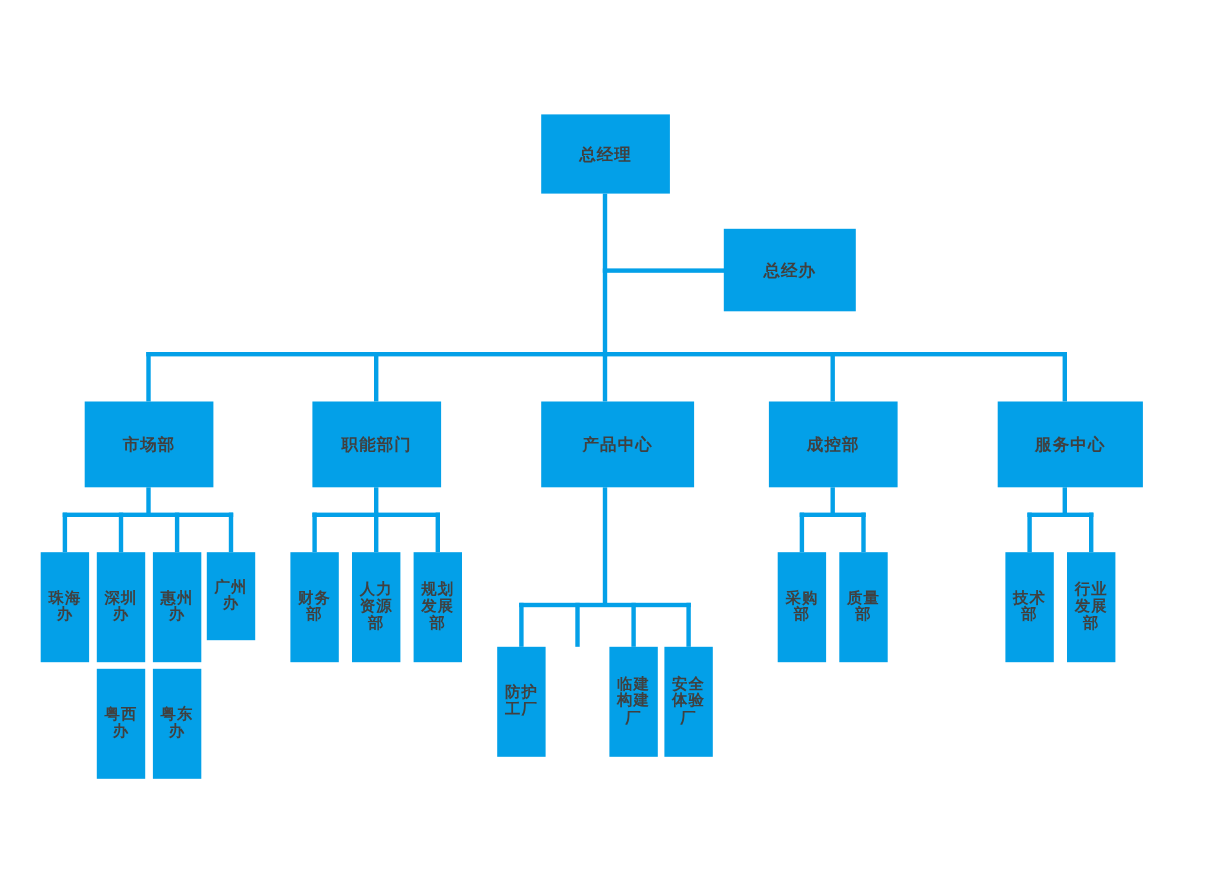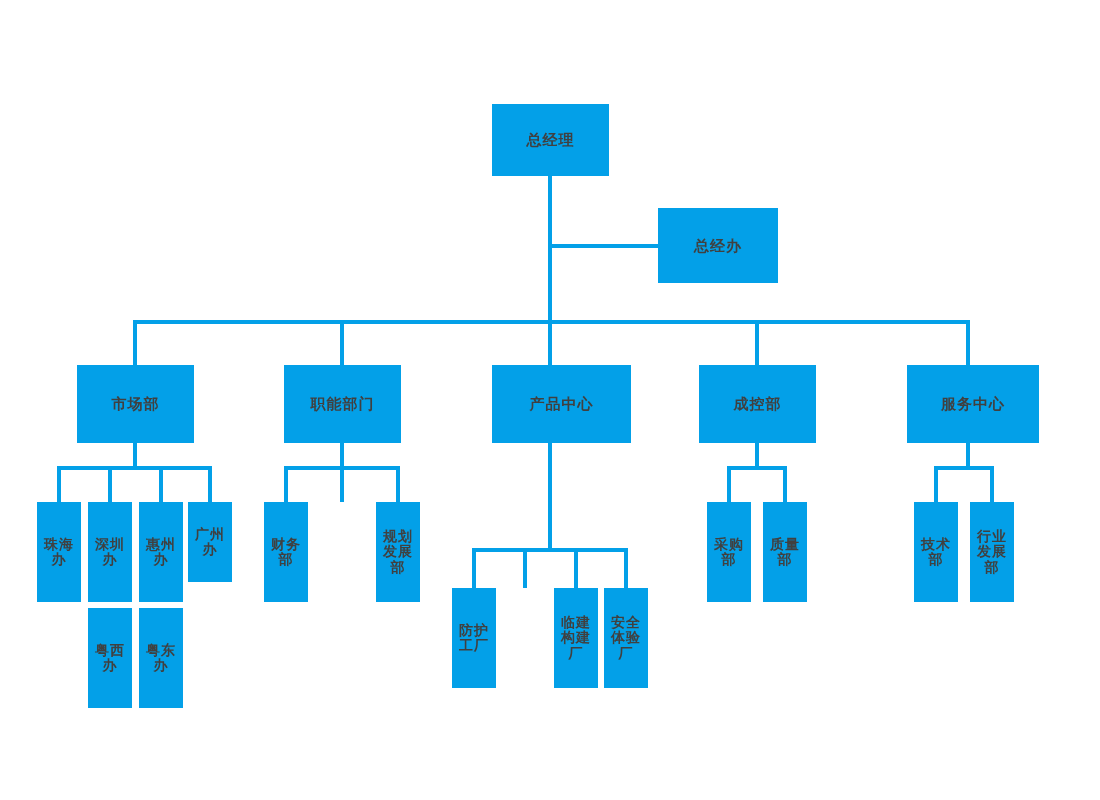--- a/index.html
+++ b/index.html
@@ -140,20 +140,23 @@
   <div class="node vert" style="left:88px; top:608px; width:44px; height:100px;">
     <span class="vtext">粤西办</span>
   </div>
   <div class="node vert" style="left:139px; top:608px; width:44px; height:100px;">
     <span class="vtext">粤东办</span>
   </div>
 
   <div class="node vert" style="left:264px; top:502px; width:44px; height:100px;">
     <span class="vtext">财务部</span>
   </div>
+  <div class="node vert tight" style="left:320px; top:502px; width:44px; height:100px;">
+    <span class="vtext">人力资源部</span>
+  </div>
   <div class="node vert tight" style="left:376px; top:502px; width:44px; height:100px;">
     <span class="vtext">规划发展部</span>
   </div>
 
   <div class="node vert" style="left:452px; top:588px; width:44px; height:100px;">
     <span class="vtext">防护工厂</span>
   </div>
   <div class="node vert tight" style="left:554px; top:588px; width:44px; height:100px;">
     <span class="vtext">临建构建厂</span>
   </div>

